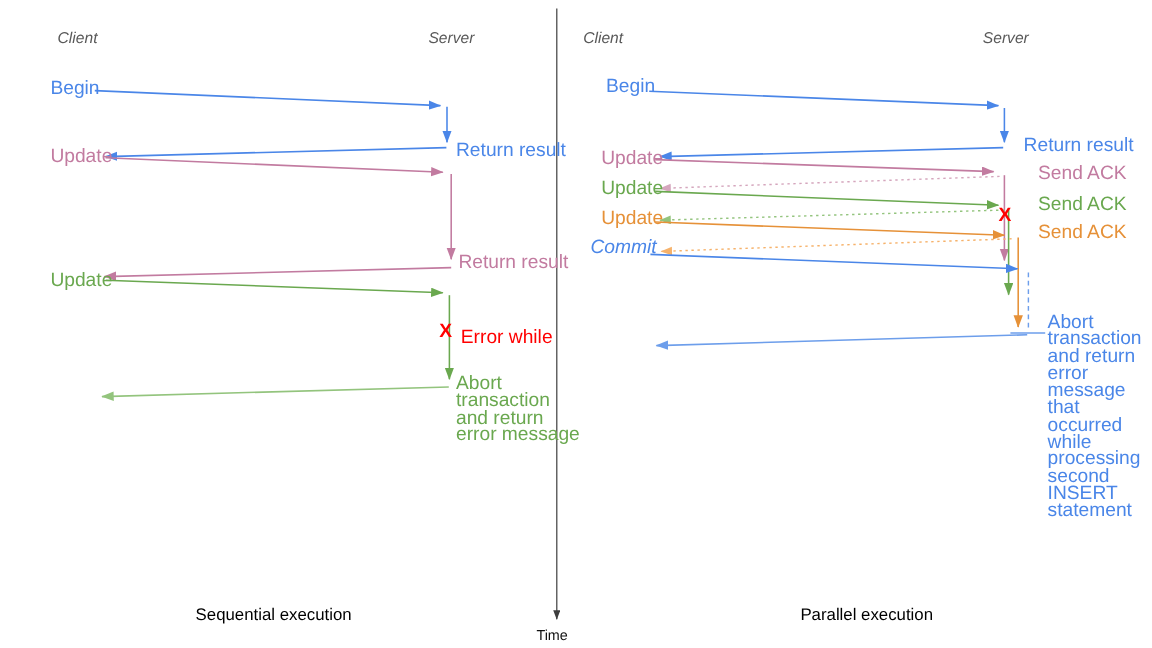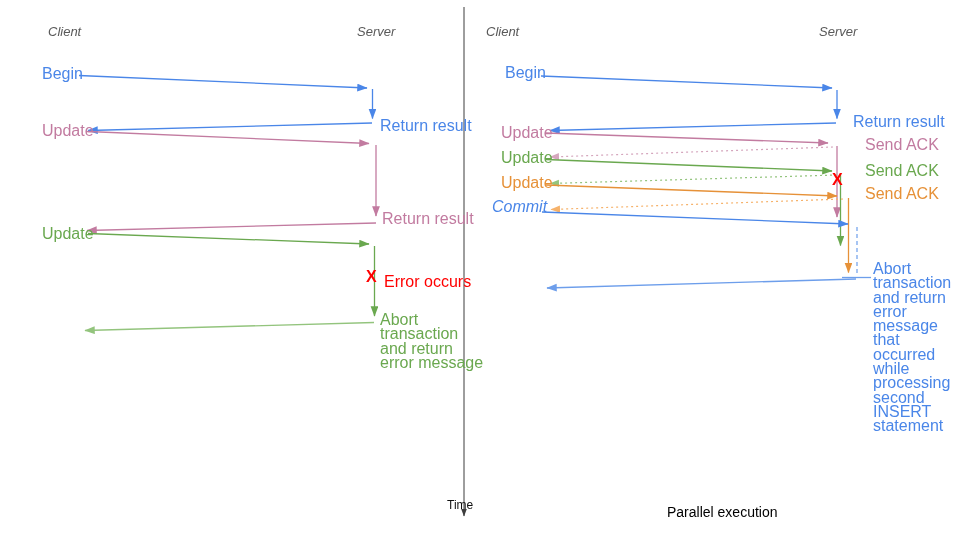--- a/index.html
+++ b/index.html
@@ -99,29 +99,30 @@
   <span class="title" style="left:48px;top:24px;">Client</span>
   <span class="title" style="left:357px;top:24px;">Server</span>
 
   <span class="lbl blue" style="left:42px;top:67px;">Begin</span>
   <span class="lbl blue" style="left:380px;top:119px;">Return result</span>
   <span class="lbl pink" style="left:42px;top:124px;">Update</span>
   <span class="lbl pink" style="left:382px;top:212px;">Return result</span>
   <span class="lbl green" style="left:42px;top:227px;">Update</span>
 
   <span class="xmark" style="left:366px;top:269px;">X</span>
-  <span class="lbl red" style="left:384px;top:275px;">Error occurs</span>
+  <span class="lbl red" style="left:384px;top:275px;">Error while</span>
 
   <span class="lbl green multiline" style="left:380px;top:313px;">Abort
 transaction
 and return
 error message</span>
 
+  <span class="caption" style="left:163px;top:504px;">Sequential execution</span>
 
-  <span class="time-label" style="left:447px;top:498px;">Time</span>
+  <span class="time-label" style="left:447px;top:522px;">Time</span>
 
   <span class="title" style="left:486px;top:24px;">Client</span>
   <span class="title" style="left:819px;top:24px;">Server</span>
 
   <span class="lbl blue" style="left:505px;top:66px;">Begin</span>
   <span class="lbl blue" style="left:853px;top:115px;">Return result</span>
 
   <span class="lbl pink" style="left:501px;top:126px;">Update</span>
   <span class="lbl pink" style="left:865px;top:138px;">Send ACK</span>
 

